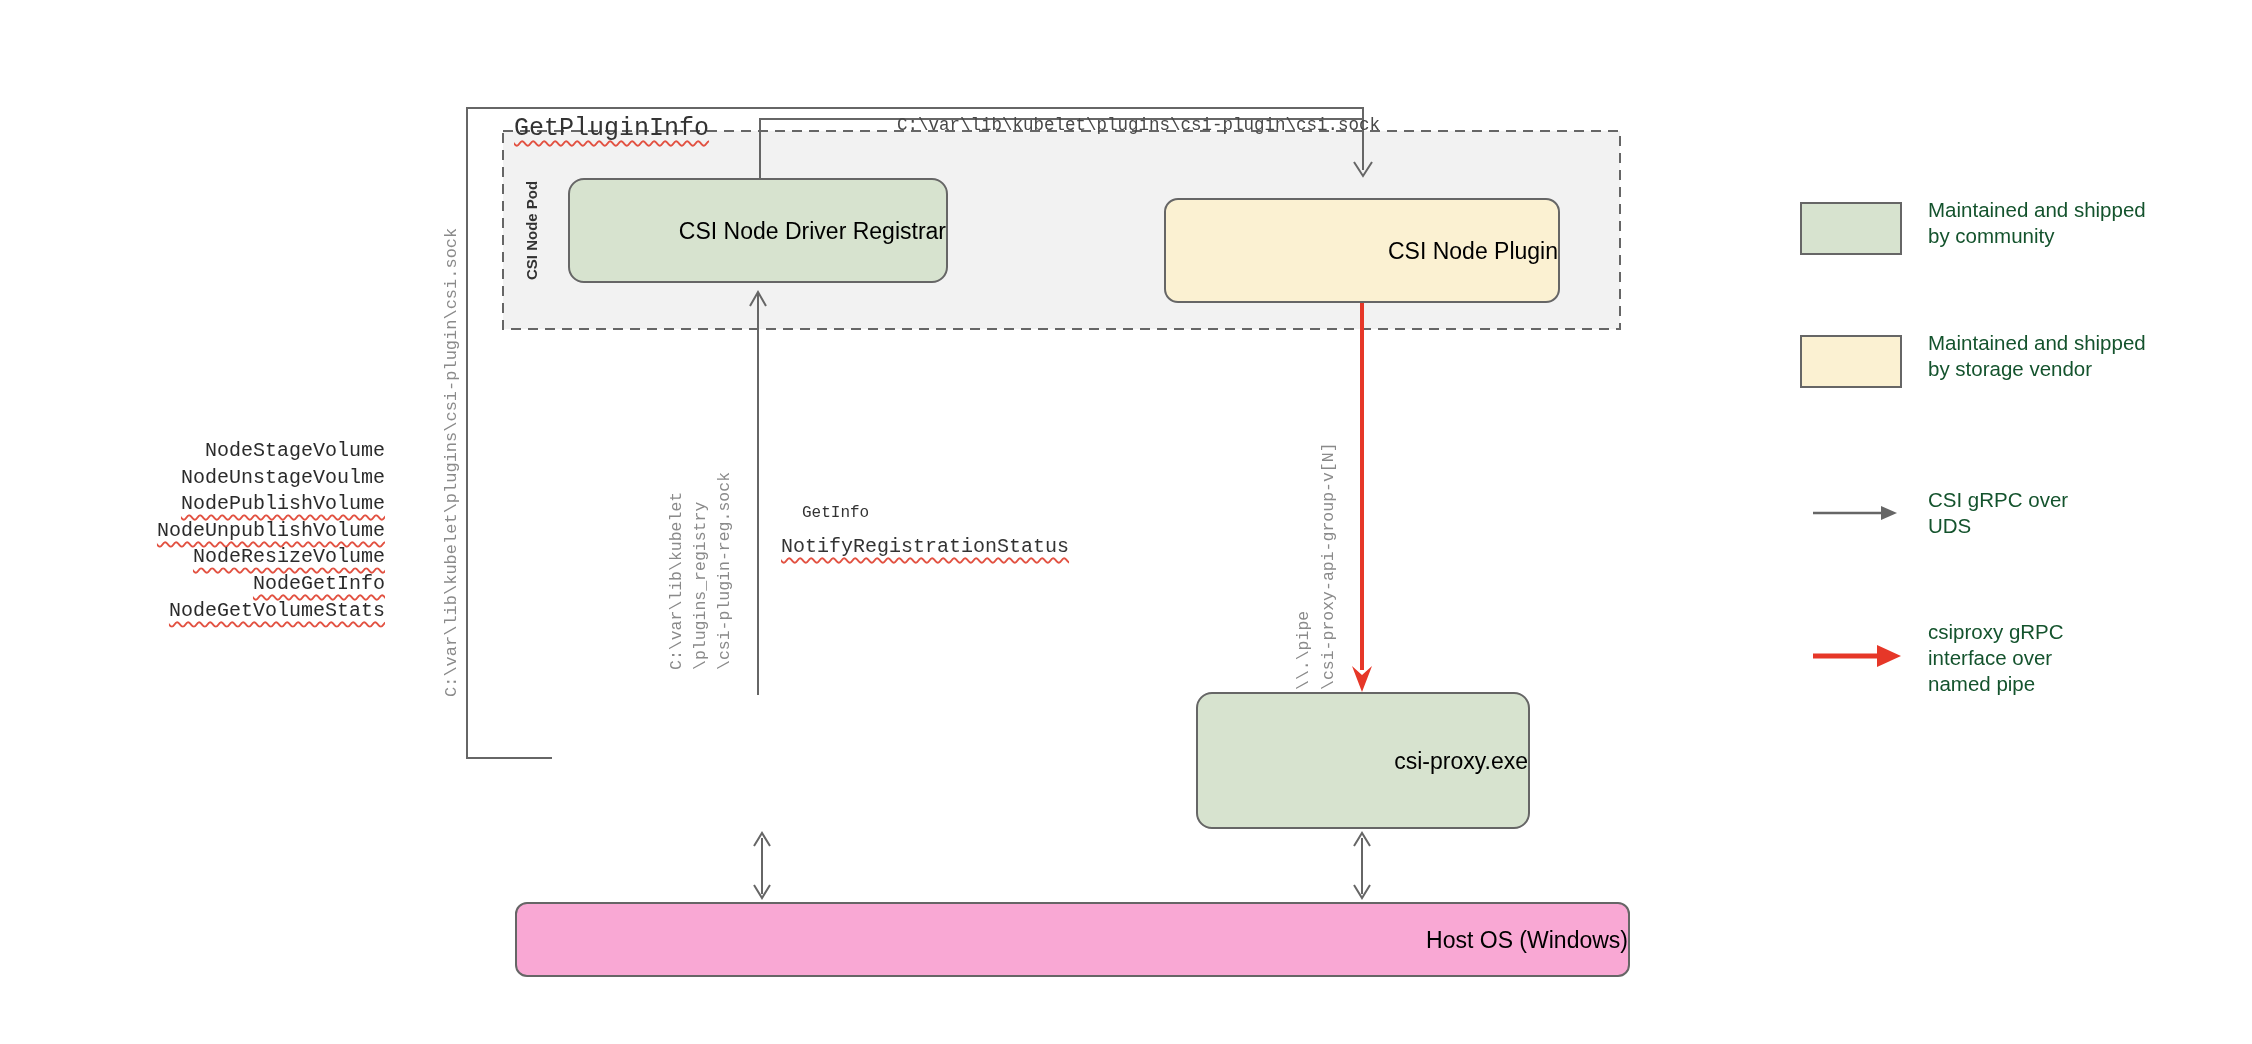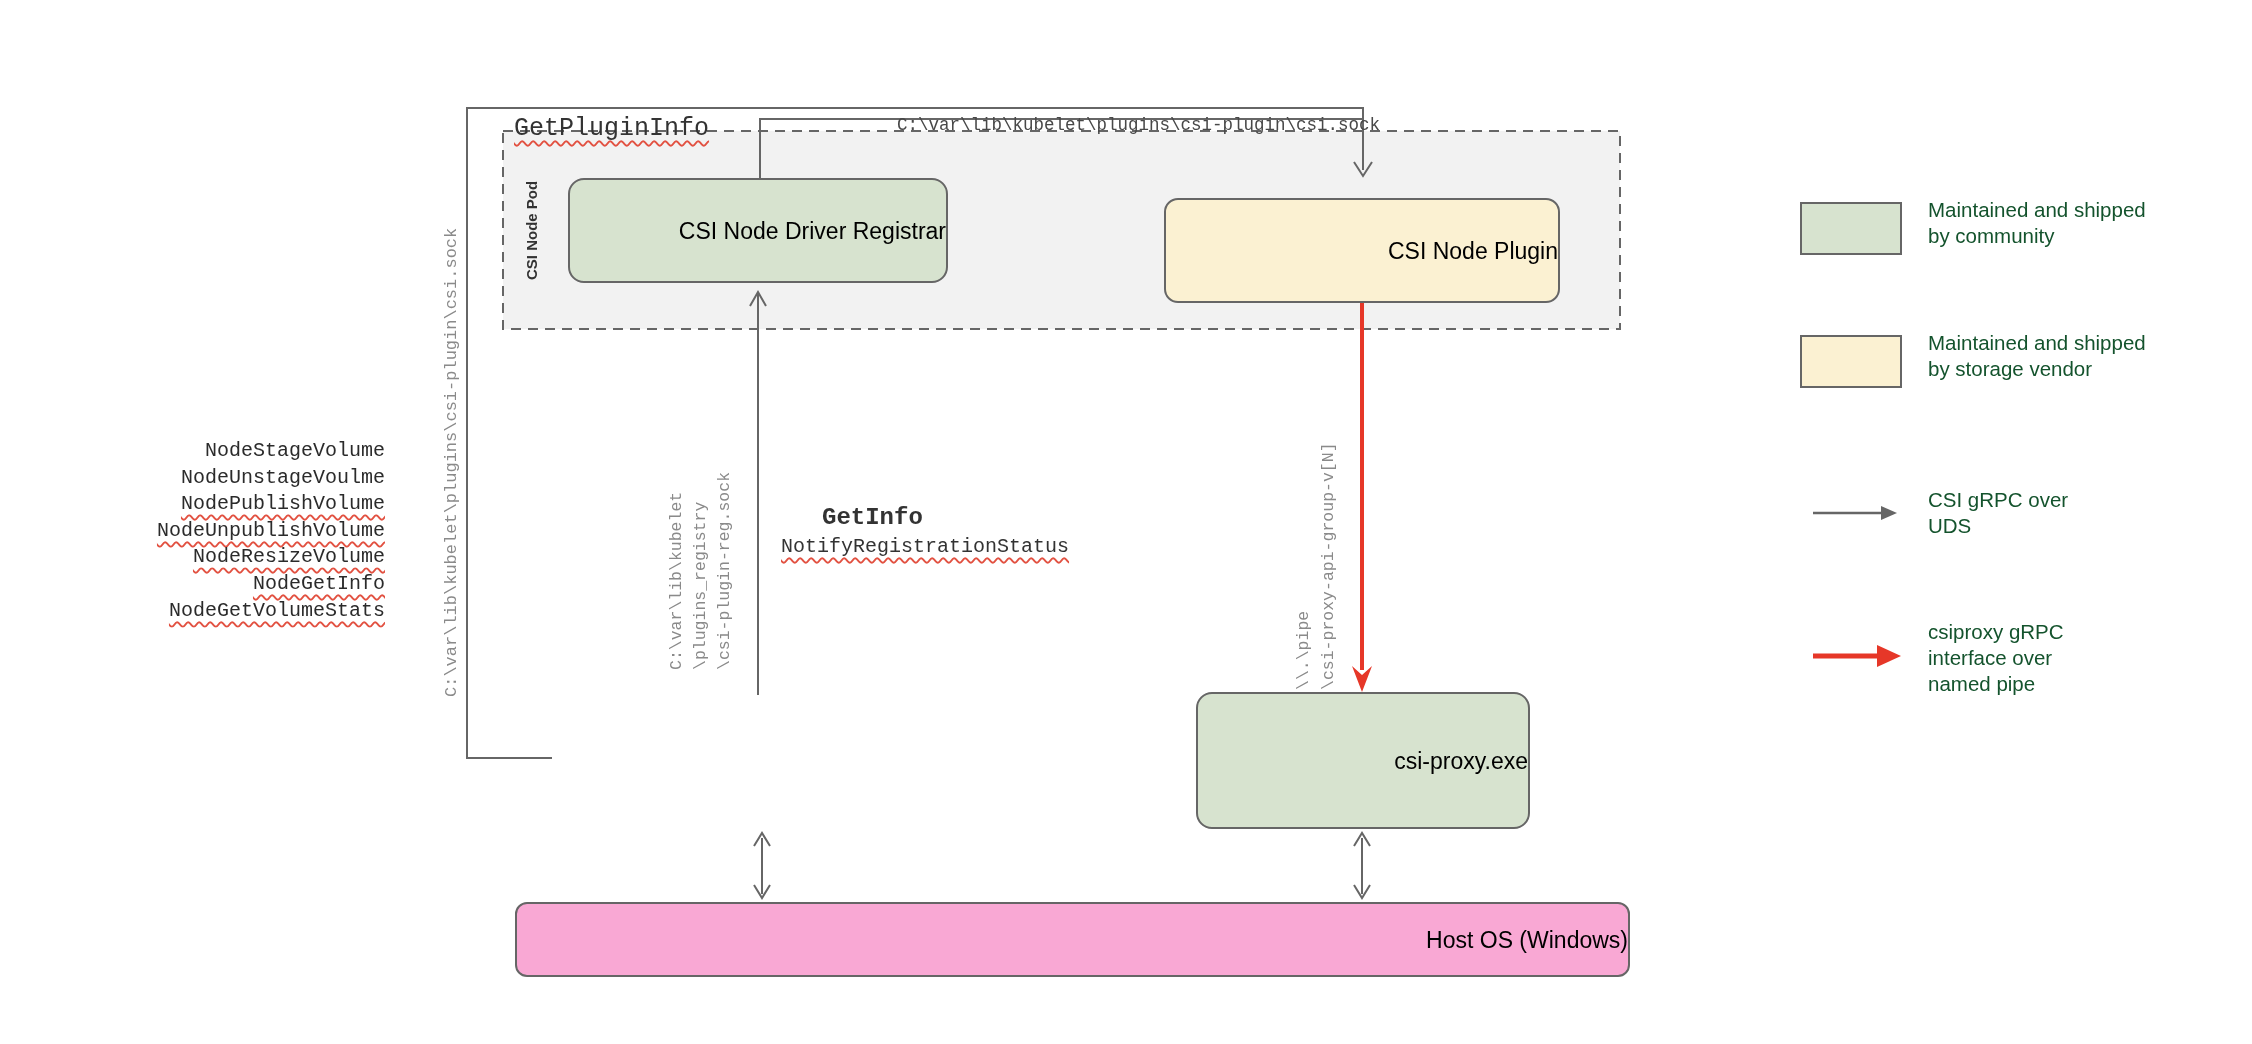--- a/index.html
+++ b/index.html
@@ -104,21 +104,21 @@
   <div class="lbl mono" style="left:897px; top:67px; font-size:17.5px; color:#484848;">C:\var\lib\kubelet\plugins\csi-plugin\csi.sock</div>
 
   <div class="vtext" style="left:461px; bottom:347px; font-size:17px;">C:\var\lib\kubelet\plugins\csi-plugin\csi.sock</div>
 
   <div class="vtext" style="left:737px; bottom:374px; font-size:16.5px; line-height:24px;">
     <div>C:\var\lib\kubelet</div>
     <div>\plugins_registry</div>
     <div>\csi-plugin-reg.sock</div>
   </div>
 
-  <div class="lbl mono" style="left:822px; top:456px; font-size:24px; color:#333333;font-weight:bold;">GetInfo</div>
+  <div class="lbl mono" style="left:802px; top:456px; font-size:16px; color:#333333;">GetInfo</div>
   <div class="lbl mono wavy" style="left:781px; top:487px; font-size:20px; color:#333333;">NotifyRegistrationStatus</div>
 
   <div class="vtext" style="left:1341px; bottom:354px; font-size:16.5px; line-height:25px;">
     <div>\\.\pipe</div>
     <div>\csi-proxy-api-group-v[N]</div>
   </div>
 
   <div class="rpc-list mono">
     <div>NodeStageVolume</div>
     <div>NodeUnstageVoulme</div>

